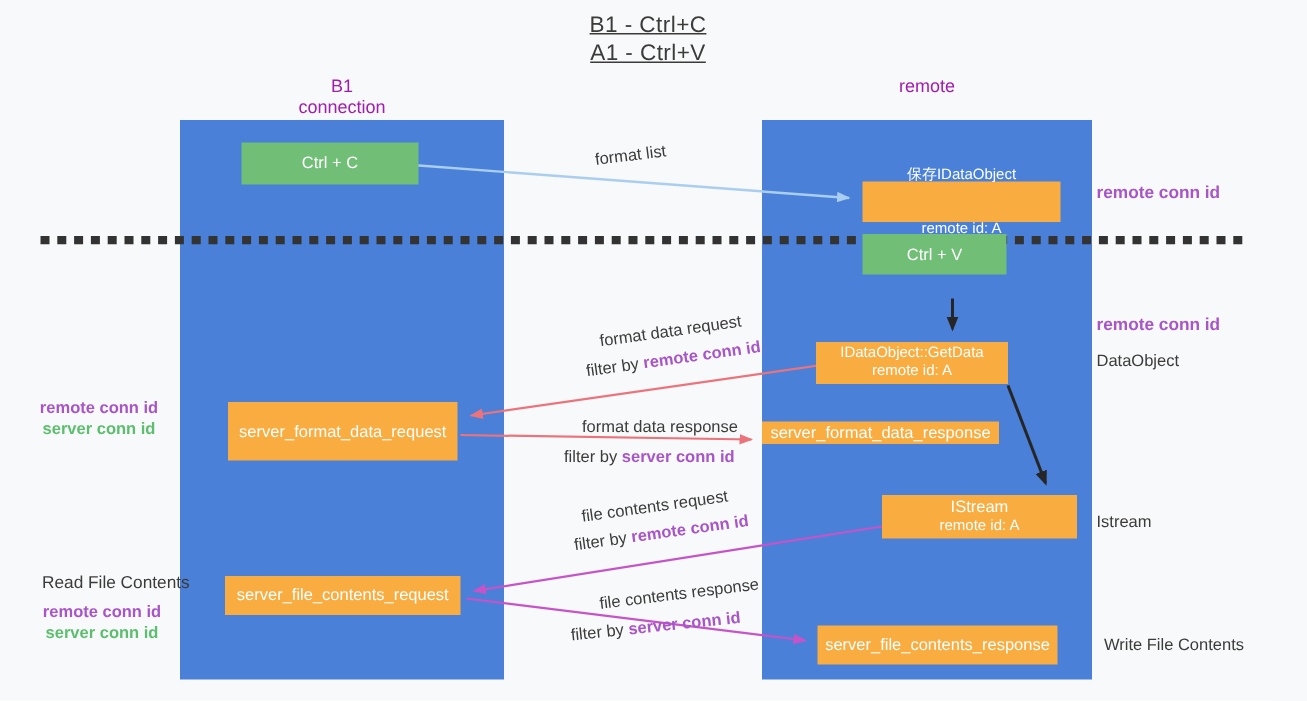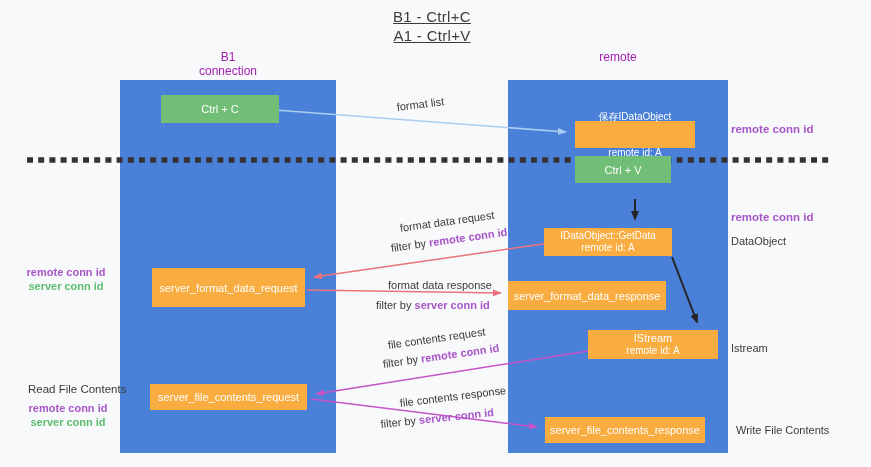--- a/index.html
+++ b/index.html
@@ -88,35 +88,35 @@
 
     <line class="ln-salmon" x1="307" y1="290" x2="501" y2="293" marker-end="url(#ah-salmon)"></line>
 
     <line class="ln-magenta" x1="588" y1="351" x2="316" y2="394" marker-end="url(#ah-magenta)"></line>
 
     <line class="ln-magenta" x1="311" y1="399" x2="537" y2="427" marker-end="url(#ah-magenta)"></line>
   </svg>
 
   <div class="abs node green single" style="left:161px;top:95px;width:118px;height:28px;">Ctrl + C</div>
 
-  <div class="abs node orange" style="left:575px;top:121px;width:120px;height:27px;gap:24px;">
+  <div class="abs node orange" style="left:575px;top:121px;width:132px;height:27px;gap:24px;">
     <div class="l2">保存IDataObject</div>
     <div class="l2">remote id: A</div>
   </div>
 
   <div class="abs node green single" style="left:575px;top:156px;width:96px;height:27px;">Ctrl + V</div>
 
   <div class="abs node orange" style="left:544px;top:228px;width:128px;height:28px;">
     <div class="l2">IDataObject::GetData</div>
     <div class="l2">remote id: A</div>
   </div>
 
   <div class="abs node orange single" style="left:152px;top:268px;width:153px;height:39px;">server_format_data_request</div>
 
-  <div class="abs node orange single" style="left:508px;top:281px;width:158px;height:29px;">server_format_data_response</div>
+  <div class="abs node orange single" style="left:508px;top:281px;width:158px;height:15px;">server_format_data_response</div>
 
   <div class="abs node orange" style="left:588px;top:330px;width:130px;height:29px;">
     <div class="l1">IStream</div>
     <div class="l2">remote id: A</div>
   </div>
 
   <div class="abs node orange single" style="left:545px;top:417px;width:160px;height:26px;">server_file_contents_response</div>
 
   <div class="abs node orange single" style="left:150px;top:384px;width:157px;height:26px;">server_file_contents_request</div>
 

